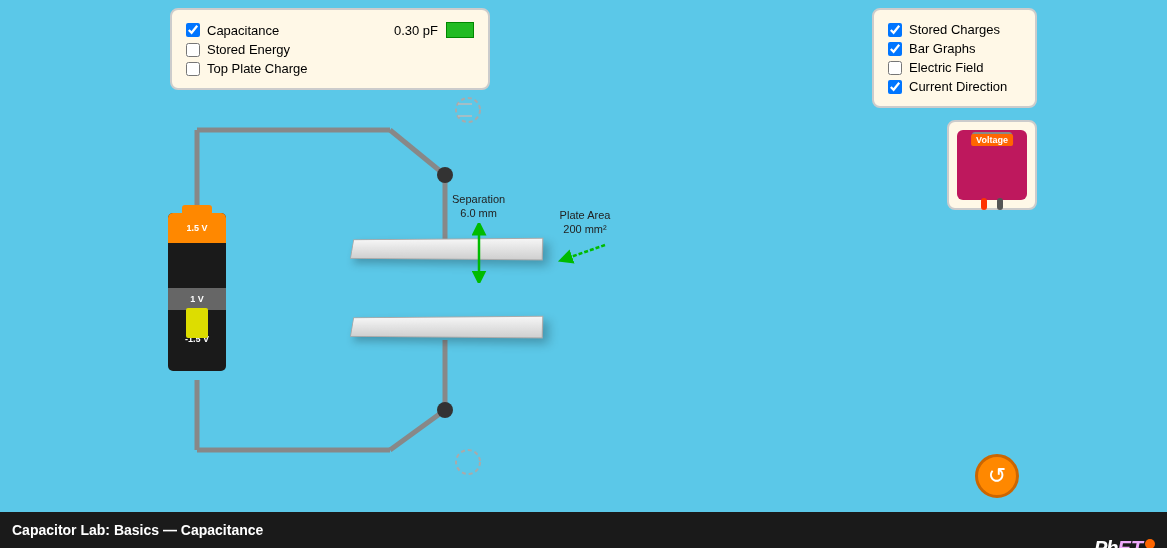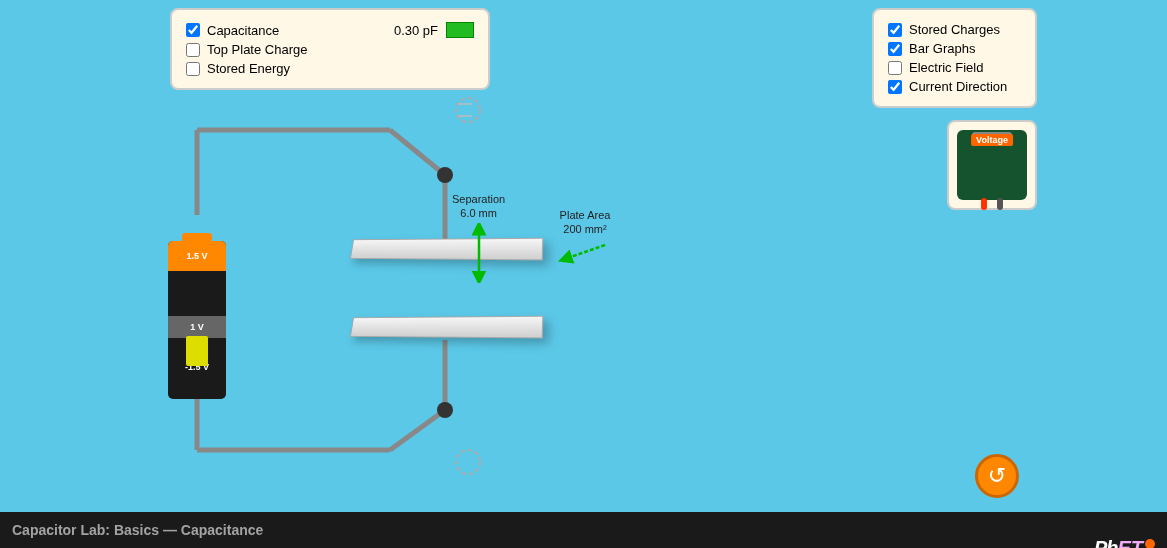--- a/index.html
+++ b/index.html
@@ -69,21 +69,21 @@
       border-radius: 8px;
       width: 90px;
       height: 90px;
       display: flex;
       align-items: center;
       justify-content: center;
     }
     .voltmeter-inner {
       width: 70px;
       height: 70px;
-      background: #14532d;
+      background: #be185d;
       border-radius: 6px;
       display: flex;
       flex-direction: column;
       align-items: center;
       justify-content: center;
       position: relative;
       gap: 48px;
     }
     .voltmeter-label {
       color: #FF6600;
@@ -131,21 +131,21 @@
       left: 0;
       width: 100%;
       height: 36px;
       background: #1a1a1a;
       display: flex;
       align-items: center;
       justify-content: space-between;
       padding: 0 12px;
     }
     .bottom-title {
-      color: #a3a3a3;
+      color: #ffffff;
       font-size: 14px;
       font-weight: bold;
     }
     .phet-logo {
       display: flex;
       align-items: center;
       margin-top: 36px;
     }
     .phet-text {
       font-size: 20px;
@@ -182,21 +182,20 @@
       font-size: 22px;
     }
 
     
     .battery {
       position: absolute;
       left: 168px;
       top: 205px;
       width: 58px;
       height: 175px;
-      margin-top: 28px;
     }
 
     
     .separation-arrow {
       position: absolute;
       left: 452px;
       top: 192px;
       display: flex;
       flex-direction: column;
       align-items: center;
@@ -237,25 +236,25 @@
 
 <div class="top-left-panel">
   <div class="panel-row">
     <input type="checkbox" checked="" style="">
     <span>Capacitance</span>
     <span class="capacitance-value">0.30 pF</span>
     <span class="green-box"></span>
   </div>
   <div class="panel-row">
     <input type="checkbox" style="">
+    <span>Stored Energy</span>
+  </div>
+  <div class="panel-row">
+    <input type="checkbox" style="">
     <span>Top Plate Charge</span>
-  </div>
-  <div class="panel-row">
-    <input type="checkbox" style="">
-    <span>Stored Energy</span>
   </div>
 </div>
 
 <div class="top-right-panel">
   <div class="panel-row">
     <input type="checkbox" checked="" style="">
     <span>Stored Charges</span>
   </div>
   <div class="panel-row">
     <input type="checkbox" checked="" style="">

